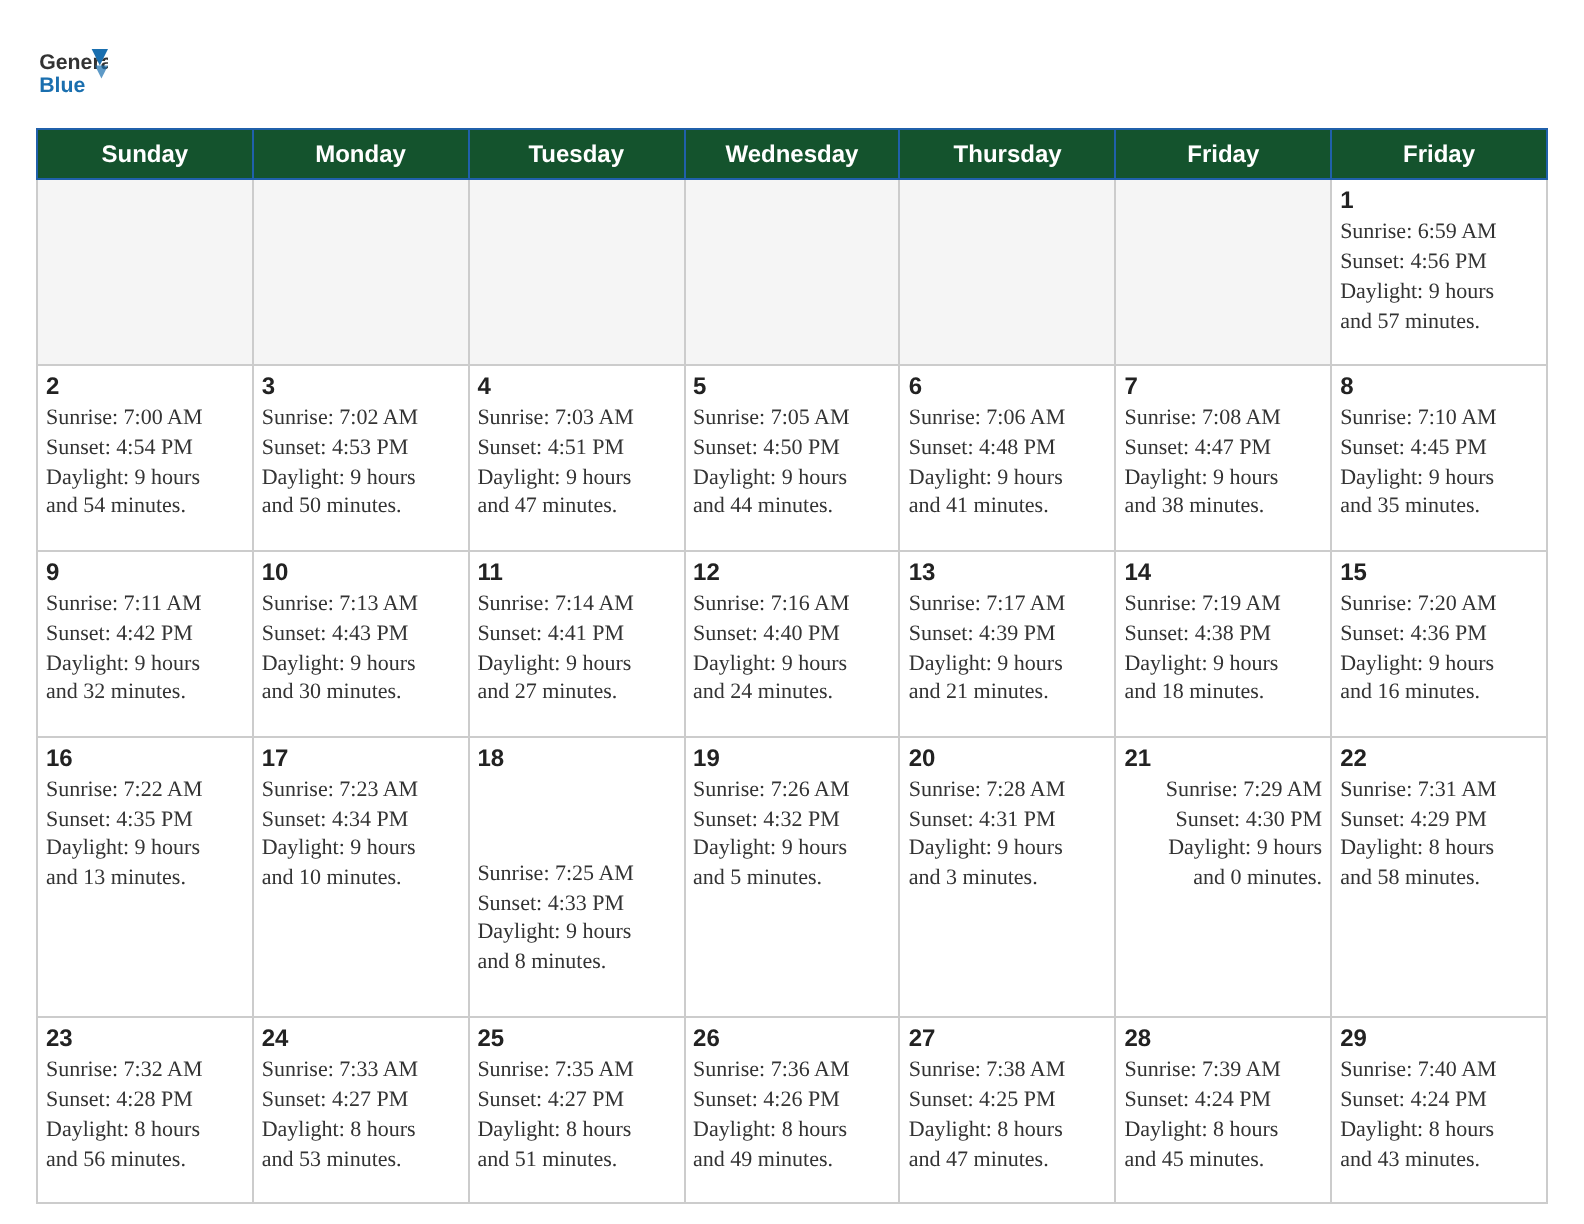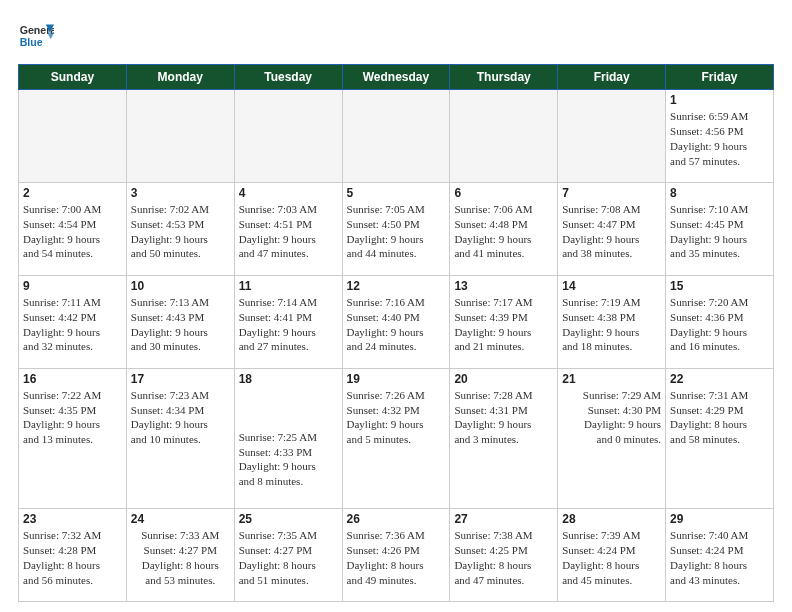--- a/index.html
+++ b/index.html
@@ -294,21 +294,21 @@
         <tr>
           <td>
             <span class="day-number">23</span>
             <div class="day-info" style="white-space: pre-line;">Sunrise: 7:32 AM
 Sunset: 4:28 PM
 Daylight: 8 hours
 and 56 minutes.</div>
           </td>
           <td>
             <span class="day-number">24</span>
-            <div class="day-info" style="white-space: pre-line; text-align: center;">Sunrise: 7:33 AM
+            <div class="day-info" style="white-space: pre-line;">Sunrise: 7:33 AM
 Sunset: 4:27 PM
 Daylight: 8 hours
 and 53 minutes.</div>
           </td>
           <td>
             <span class="day-number">25</span>
             <div class="day-info" style="white-space: pre-line;">Sunrise: 7:35 AM
 Sunset: 4:27 PM
 Daylight: 8 hours
 and 51 minutes.</div>

